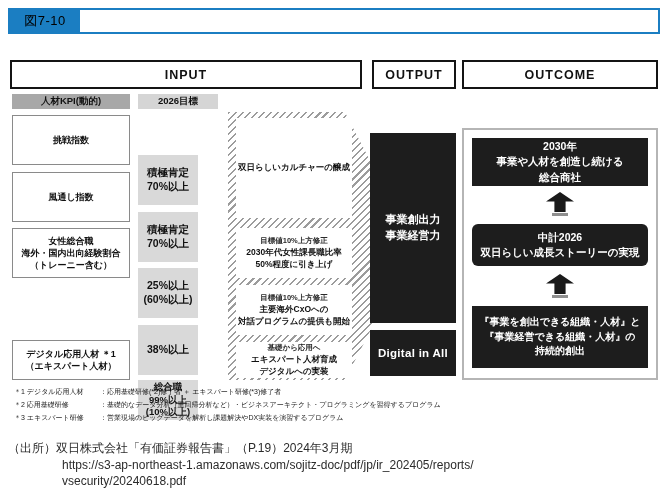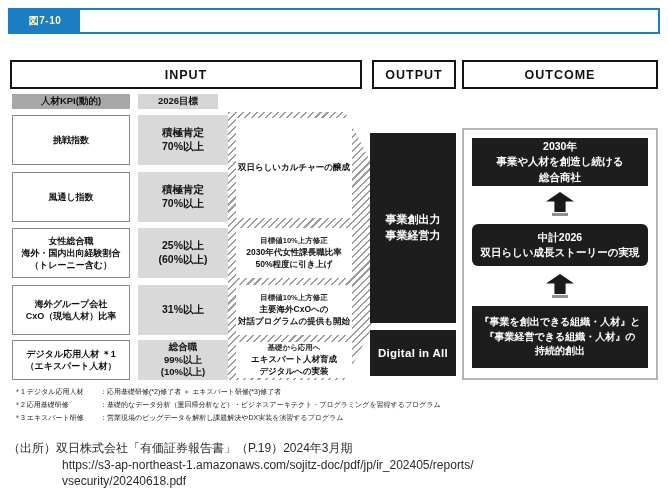--- a/index.html
+++ b/index.html
@@ -3,21 +3,21 @@
 <meta charset="utf-8">
 <style>
   * { margin:0; padding:0; box-sizing:border-box; }
   body { background:#ffffff; font-family:"Liberation Sans","DejaVu Sans",sans-serif; }
   .page { position:relative; width:668px; height:495px; background:#fff; overflow:hidden; }
   .pre { white-space:pre-line; }
 
   
   .hdr-bar { position:absolute; left:8px; top:8px; width:652px; height:26px;
              border:2px solid #1b7ec2; display:flex; align-items:stretch; background:#fff; }
-  .hdr-label { background:#1b7ec2; color:#fef9c3; font-weight:bold; font-size:10px;
+  .hdr-label { background:#1b7ec2; color:#000000; font-weight:normal; font-size:13px;
                width:70px; display:flex; align-items:center; justify-content:center; letter-spacing:.5px; }
   .hdr-title { color:#1b7ec2; font-weight:bold; font-size:13px; display:flex;
                align-items:center; padding-left:14px; letter-spacing:.5px; }
 
   
   .stage { position:absolute; top:60px; height:29px; border:2.5px solid #141414; background:#fff;
            display:flex; align-items:center; justify-content:center; font-weight:bold;
            font-size:12.5px; letter-spacing:1px; color:#111; }
   .stage-input   { left:10px;  width:352px; }
   .stage-output  { left:372px; width:84px;  }
@@ -26,23 +26,23 @@
   
   .tbl-hdr { position:absolute; top:94px; height:15px; display:flex; align-items:center;
              justify-content:center; font-size:9.5px; font-weight:bold; color:#111; }
   .tbl-hdr-kpi    { left:12px;  width:118px; background:#a8a8a8; }
   .tbl-hdr-target { left:138px; width:80px;  background:#d5d5d5; }
 
   
   .kpi-box { position:absolute; left:12px; width:118px; background:#fff; border:1.5px solid #8a8a8a;
              display:flex; align-items:center; justify-content:center; text-align:center;
              font-size:9px; font-weight:bold; color:#111; line-height:1.35; }
-  .target-cell { position:absolute; left:138px; width:90px; background:#d9d9d9;
+  .target-cell { position:absolute; left:138px; width:60px; background:#d9d9d9;
                  display:flex; align-items:center; justify-content:center; text-align:center;
-                 font-size:10.5px; font-weight:bold; color:#111; line-height:1.3; }
+                 font-size:10.5px; font-weight:bold; color:#111; line-height:1.3;margin-top:40px; }
 
   
   .hatch-arrow { position:absolute; left:228px; top:112px; width:146px; height:268px;
                  background:repeating-linear-gradient(135deg,#9c9c9c 0 1.5px,#ffffff 1.5px 5px);
                  clip-path:polygon(0 0,80% 0,100% 21%,100% 79%,80% 100%,0 100%); }
   .mbox { position:absolute; left:236px; width:116px; background:#fff;
           display:flex; flex-direction:column; align-items:center; justify-content:center;
           text-align:center; color:#111; }
   .mbox .note { font-size:7.5px; font-weight:600; color:#2a2a2a; margin-bottom:1px; }
   .mbox .txt  { font-size:8.5px; font-weight:bold; line-height:1.4; }
@@ -99,23 +99,21 @@
   <div class="kpi-box pre" style="top:172px;height:50px;">風通し指数</div>
   <div class="target-cell pre" style="top:172px;height:50px;">積極肯定
 70%以上</div>
 
   <div class="kpi-box pre" style="top:228px;height:50px;">女性総合職
 海外・国内出向経験割合
 （トレーニー含む）</div>
   <div class="target-cell pre" style="top:228px;height:50px;">25%以上
 (60%以上)</div>
 
-  <div class="kpi-box pre" style="top:285px;height:50px;">海外グループ会社
-CxO（現地人材）比率</div>
-  <div class="target-cell pre" style="top:285px;height:50px;">31%以上</div>
+  <div class="target-cell pre" style="top:285px;height:50px;">38%以上</div>
 
   <div class="kpi-box pre" style="top:340px;height:40px;">デジタル応用人材 ＊1
 （エキスパート人材）</div>
   <div class="target-cell pre" style="top:340px;height:40px;font-size:9.5px;">総合職
 99%以上
 (10%以上)</div>
 
   <div class="hatch-arrow"></div>
 
   <div class="mbox" style="top:118px;height:100px;">

